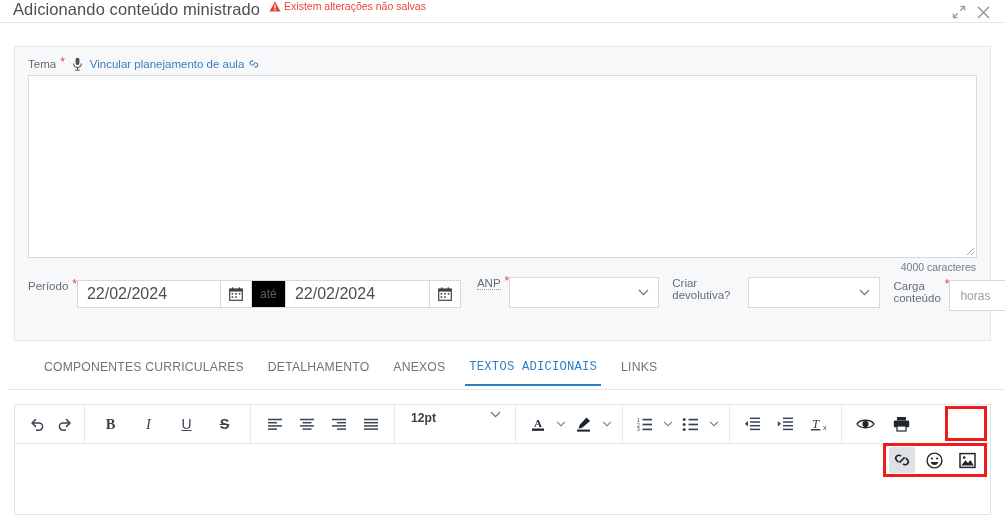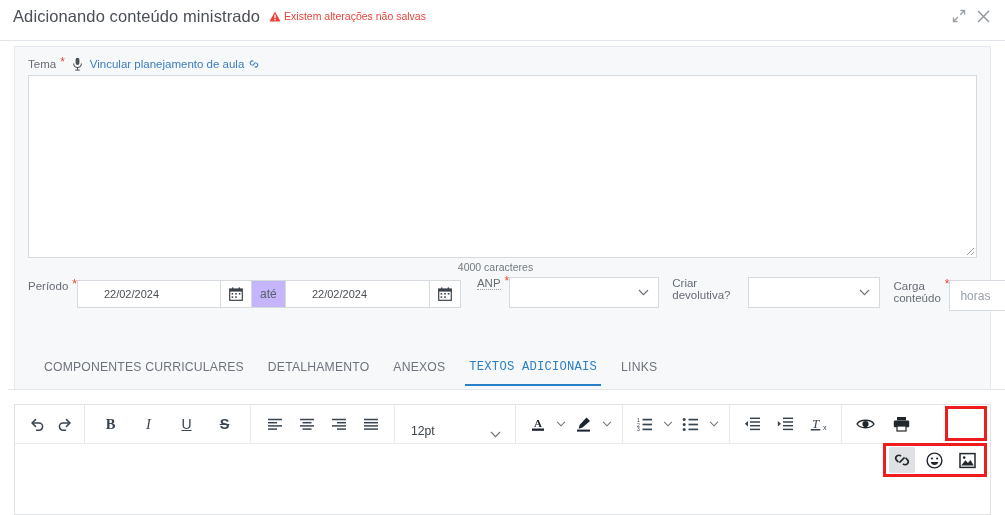--- a/index.html
+++ b/index.html
@@ -8,22 +8,22 @@
     width: 1005px; height: 515px;
     background: #ffffff;
     font-family: "Liberation Sans", sans-serif;
     color: #555b62;
     overflow: hidden;
   }
   .app { position: relative; width: 1005px; height: 515px; background:#fff; }
 
   
   .header {
-    height: 41px;
-    display: flex; align-items: center;
+    height: 23px;
+    display: flex; align-items: flex-start;
     padding: 0 10px 8px 13px;
     border-bottom: 1px solid #e2e5e9;
   }
   .header-title {
     font-size: 16.5px; color: #4a4f55; font-weight: 400;
     letter-spacing: .1px; white-space: nowrap;
   }
   .unsaved {
     display: flex; align-items: center; gap: 3px;
     margin-left: 9px; color: #e8443b; font-size: 10.5px; white-space: nowrap;
@@ -31,21 +31,21 @@
   .warn-tri { display:block; }
   .header-spacer { flex: 1; }
   .hdr-btn {
     width: 24px; height: 24px; display:flex; align-items:center; justify-content:center;
     color:#9aa0a6; cursor:pointer;
   }
   .hdr-btn.close { color:#8d9399; font-size:18px; line-height:1; }
 
   
   .panel {
-    position: absolute; left: 14px; top: 46px; width: 977px; height: 344px;
+    position: absolute; left: 14px; top: 46px; width: 977px; height: 295px;
     background: #f6f8fa; border: 1px solid #e6e9ec;
   }
   .field-label {
     font-size: 11.5px; color: #676d74; display:flex; align-items:flex-start; gap:4px;
   }
   .req { color:#e8443b; font-size: 12px; line-height: 9px; }
   .tema-row {
     display:flex; align-items:center; gap: 7px;
     padding: 10px 0 4px 13px;
   }
@@ -53,42 +53,42 @@
   .link-plan {
     display:flex; align-items:center; gap:4px;
     color:#3b7dc0; font-size: 11.5px; cursor:pointer;
   }
   .textarea-box {
     margin: 0 13px; height: 183px;
     background:#fff; border:1px solid #d5dade; position:relative;
   }
   .resize-grip { position:absolute; right:1px; bottom:1px; width:13px; height:13px; }
   .char-count {
-    text-align:center; font-size: 10.5px; color:#747a80;
+    text-align:right; font-size: 10.5px; color:#747a80;
     padding: 3px 14px 0 0;
   }
 
   
   .fields-row { display:flex; padding: 4px 13px 0 13px; gap: 0; align-items:flex-end; }
   .fld { display:flex; flex-direction:row; }
   .fld .lbl { margin-bottom:4px; }
   .dotted { border-bottom: 1px dotted #9aa0a6; }
 
   .input-shell { display:flex; height: 28px; }
   .txt-input {
     background:#fff; border:1px solid #d5dade; height:28px;
-    display:flex; align-items:center; padding:0 26px;
-    font-size: 11px; color:#4a4f55;
+    display:flex; align-items:center; padding:0 9px;
+    font-size: 16px; color:#4a4f55;
   }
   .icon-btn-box {
     width: 31px; height: 28px; background:#fff; border:1px solid #d5dade; border-left:none;
     display:flex; align-items:center; justify-content:center; color:#3d4349; cursor:pointer;
   }
   .ate {
-    width: 34px; height: 28px; background:#c4b5fd; border:1px solid #d5dade; border-left:none;
+    width: 34px; height: 28px; background:#000000; border:1px solid #d5dade; border-left:none;
     display:flex; align-items:center; justify-content:center;
     font-size: 12px; color:#5a6066;
   }
   .select-box {
     height: 31px; background:#fff; border:1px solid #d5dade;
     display:flex; align-items:center; justify-content:flex-end;
     padding-right: 9px; cursor:pointer;
   }
   .chev { color:#6b7279; }
   .spin-input {
@@ -135,23 +135,23 @@
   .tbtn {
     width: 27px; height: 27px; display:flex; align-items:center; justify-content:center;
     color:#394451; cursor:pointer; border-radius:2px;
   }
   .tbtn.small-chev { width: 15px; color:#6b7279; }
   .tbold { font-weight:700; font-size:14.5px; font-family:"Liberation Serif", serif; }
   .titalic { font-style:italic; font-size:14.5px; font-family:"Liberation Serif", serif; }
   .tunder { font-size:14px; text-decoration:underline; }
   .tstrike { font-size:14.5px; text-decoration:line-through; font-weight:600;}
   .dropdown {
-    height: 27px; min-width: 100px; display:flex; align-items:flex-end;
+    height: 27px; min-width: 100px; display:flex; align-items:flex-start;
     justify-content:space-between; padding: 0 8px 0 10px; font-size: 12.2px;
-    color:#3a4149; cursor:pointer;
+    color:#3a4149; cursor:pointer;font-weight:bold;
   }
   .dropdown.sized { width: 108px; }
   .dropdown.para { width: 110px; }
   .editor-body { height: 70px; background:#fff; }
 
   
   .hl-more {
     position:absolute; left: 945px; top: 406px; width: 42px; height: 35px;
     border: 3px solid #ee1c1c; pointer-events:none;
   }

